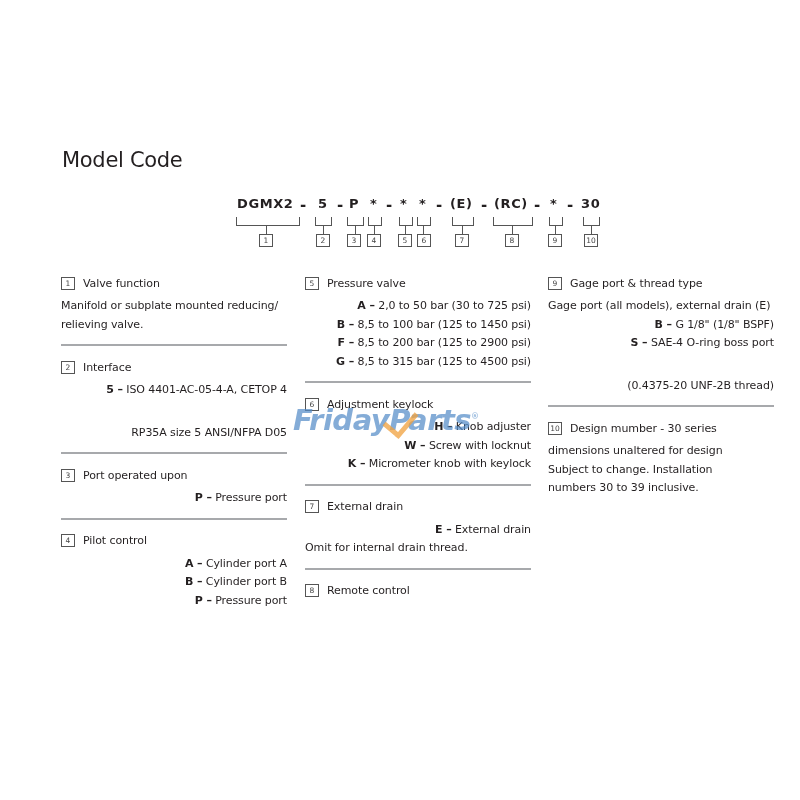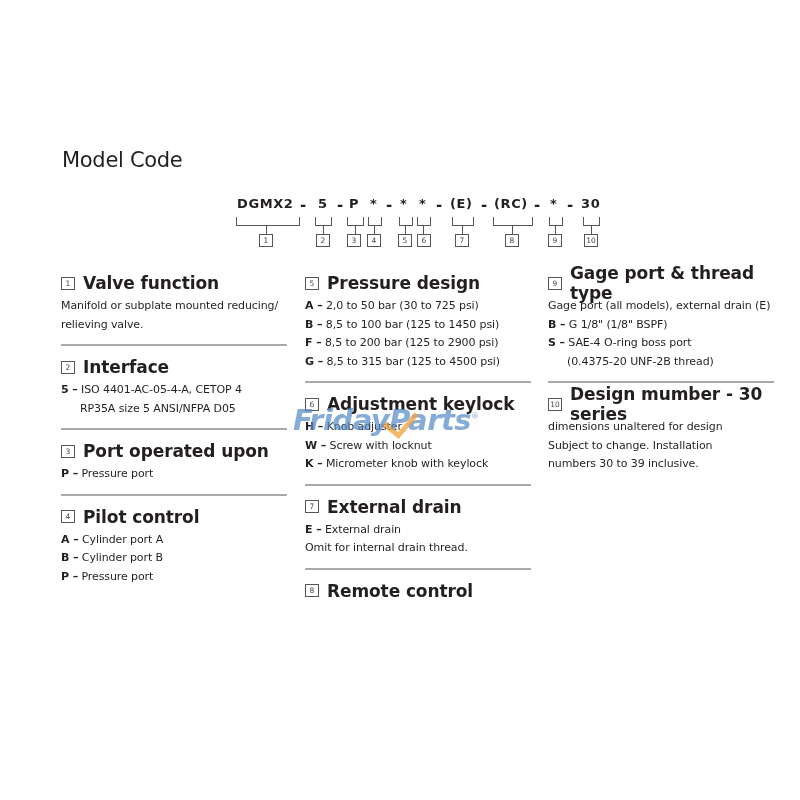--- a/index.html
+++ b/index.html
@@ -18,24 +18,24 @@
   .stem { position: absolute; top: 29px; width: 1px; height: 9px; background: #555; }
   .nbox { position: absolute; top: 38px; width: 12px; height: 11px; border: 1px solid #555;
           font-size: 7.5px; line-height: 11px; text-align: center; color: #444; background: #fff; }
 
   
   .col { position: absolute; top: 274px; }
   .sec { position: relative; }
   .sec-head { display: flex; align-items: center; height: 18px; margin-bottom: 5px; }
   .sec-num { width: 12px; height: 11px; border: 1px solid #555; font-size: 7.5px; line-height: 11px;
              text-align: center; color: #444; margin-right: 8px; flex: none; }
-  .sec-title { font-weight: bold; font-size: 17px; color: #231f20; letter-spacing: -0.1px; }
-  .row { font-size: 11px; line-height: 18.5px; color: #231f20; white-space: nowrap; letter-spacing: -0.1px; }
+  .sec-title { font-weight: normal; font-size: 11px; color: #231f20; letter-spacing: -0.1px; }
+  .row { font-size: 11px; line-height: 18.5px; color: #231f20; white-space: nowrap; letter-spacing: -0.1px; text-align: right; }
   .row .k { font-weight: bold; }
-  .row.indent { padding-left: 19px; }
+  .row.indent { padding-left: 19px; margin-top: 24px; }
   .txt { font-size: 11px; line-height: 18.5px; color: #231f20; letter-spacing: -0.1px; }
   .rule { height: 0; border-top: 2px solid #a7a9ac; margin: 0; }
 
   .watermark { position: absolute; left: 293px; top: 403px; font-size: 29px; font-weight: bold;
                font-style: italic; color: rgba(84,140,200,0.72); letter-spacing: -0.5px;
                font-family: "DejaVu Sans", sans-serif; pointer-events: none; white-space: nowrap; }
   .watermark .reg { font-size: 8px; vertical-align: super; color: rgba(84,140,200,0.6); }
   .watermark .check { position: absolute; left: 97px; top: 2px; width: 16px; height: 26px;
                       border-right: 5px solid rgba(240,160,60,0.75); border-bottom: 5px solid rgba(240,160,60,0.75);
                       transform: rotate(40deg); }
@@ -143,21 +143,21 @@
     <div class="row"><span class="k">A –</span> <span>Cylinder port A</span></div>
     <div class="row"><span class="k">B –</span> <span>Cylinder port B</span></div>
     <div class="row"><span class="k">P –</span> <span>Pressure port</span></div>
   </div>
 </div>
 
 <div class="col" style="left:305px;width:226px">
   <div class="sec">
     <div class="sec-head">
         <span class="sec-num">5</span>
-        <span class="sec-title">Pressure design</span>
+        <span class="sec-title">Pressure valve</span>
       </div>
     <div class="row"><span class="k">A –</span> <span>2,0 to 50 bar (30 to 725 psi)</span></div>
     <div class="row"><span class="k">B –</span> <span>8,5 to 100 bar (125 to 1450 psi)</span></div>
     <div class="row"><span class="k">F –</span> <span>8,5 to 200 bar (125 to 2900 psi)</span></div>
     <div class="row"><span class="k">G –</span> <span>8,5 to 315 bar (125 to 4500 psi)</span></div>
   </div>
   <div class="rule" style="margin-top:10px;margin-bottom:12px"></div>
 
   <div class="sec">
     <div class="sec-head">

